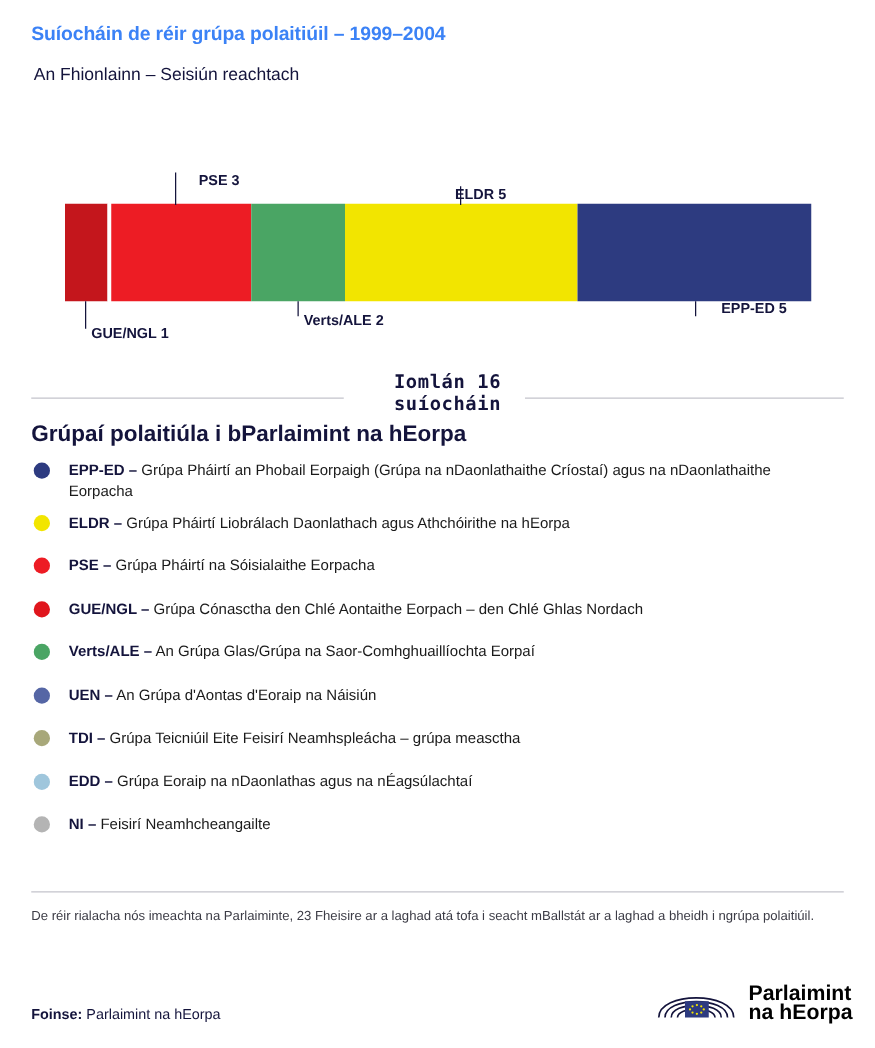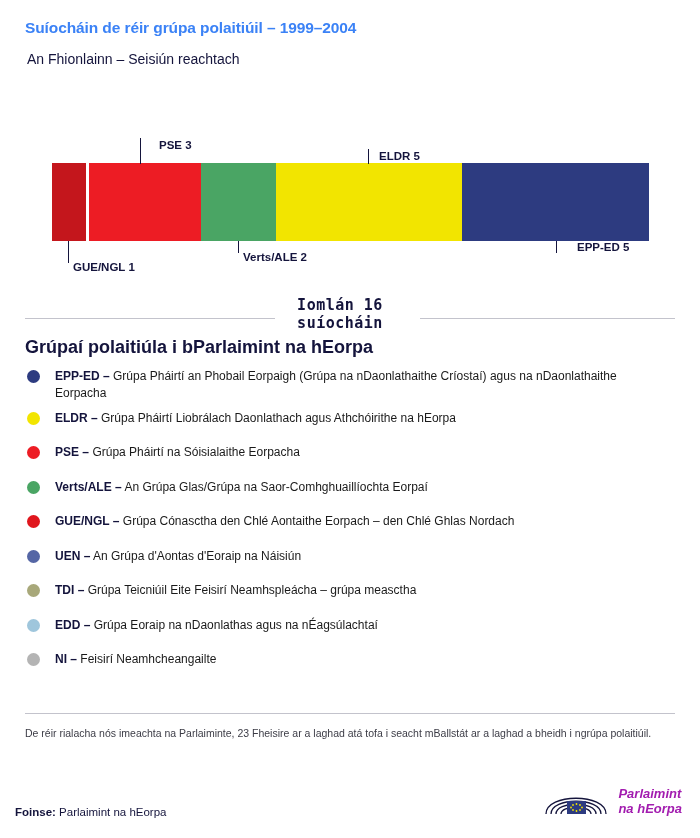--- a/index.html
+++ b/index.html
@@ -71,21 +71,21 @@
     font-weight: bold;
   }
   .tick {
     position: absolute;
     width: 1px;
     background: #14143c;
   }
   
   .total-wrap {
     position: absolute;
-    left: 0;
+    left: 18px;
     top: 296px;
     width: 680px;
     text-align: center;
   }
   .total-text {
     font-family: "DejaVu Sans Mono", monospace;
     font-size: 15px;
     font-weight: bold;
     color: #14143c;
     line-height: 18px;
@@ -146,40 +146,39 @@
     position: absolute;
     left: 25px;
     top: 726px;
     width: 640px;
     font-size: 10.5px;
     line-height: 15px;
     color: #3c3c46;
   }
   .source {
     position: absolute;
-    left: 15px;
+    left: 25px;
     top: 806px;
     font-size: 11.5px;
     color: #14143c;
   }
   .source .src-lbl { font-weight: bold; }
   .logo {
     position: absolute;
     right: 18px;
     top: 781px;
     display: flex;
     align-items: center;
     gap: 9px;
   }
   .logo-text {
-    font-size: 13px;
+    font-size: 17px;
     font-weight: bold;
     line-height: 15px;
-    color: #a21caf;
-    font-style: italic;
+    color: #000000;
   }
 </style>
 </head>
 <body>
 
 <div class="page">
 
   <div class="title">Suíocháin de réir grúpa polaitiúil – 1999–2004</div>
   <div class="subtitle">An Fhionlainn – Seisiún reachtach</div>
 
@@ -197,21 +196,21 @@
     <div class="seg" style="left:410px;width:187px;background:#2d3b80;"></div>
   </div>
 
   <div class="tick" style="left:140px;top:138px;height:26px;"></div>
   <div class="lbl" style="left:147px;top:139px;margin-left:12px;">
     <span class="nm">PSE</span>
     <b>3</b>
   </div>
 
   <div class="tick" style="left:368px;top:149px;height:15px;"></div>
-  <div class="lbl" style="left:379px;top:150px;">
+  <div class="lbl" style="left:364px;top:150px;">
     <span class="nm">ELDR</span>
     <b>5</b>
   </div>
 
   <div class="tick" style="left:68px;top:241px;height:22px;"></div>
   <div class="lbl" style="left:73px;top:261px;">
     <span class="nm">GUE/NGL</span>
     <b>1</b>
   </div>
 
@@ -252,29 +251,29 @@
       <span>Grúpa Pháirtí Liobrálach Daonlathach agus Athchóirithe na hEorpa</span>
     </div>
 
     <div class="legend-row">
       <span class="dot" style="background:#ed1c24;"></span>
       <span class="abbr">PSE –</span>
       <span>Grúpa Pháirtí na Sóisialaithe Eorpacha</span>
     </div>
 
     <div class="legend-row">
+      <span class="dot" style="background:#e0161d;"></span>
+      <span class="abbr">GUE/NGL –</span>
+      <span>Grúpa Cónasctha den Chlé Aontaithe Eorpach – den Chlé Ghlas Nordach</span>
+    </div>
+
+    <div class="legend-row">
       <span class="dot" style="background:#4aa564;"></span>
       <span class="abbr">Verts/ALE –</span>
       <span>An Grúpa Glas/Grúpa na Saor-Comhghuaillíochta Eorpaí</span>
-    </div>
-
-    <div class="legend-row">
-      <span class="dot" style="background:#e0161d;"></span>
-      <span class="abbr">GUE/NGL –</span>
-      <span>Grúpa Cónasctha den Chlé Aontaithe Eorpach – den Chlé Ghlas Nordach</span>
     </div>
 
     <div class="legend-row">
       <span class="dot" style="background:#5566a5;"></span>
       <span class="abbr">UEN –</span>
       <span>An Grúpa d'Aontas d'Eoraip na Náisiún</span>
     </div>
 
     <div class="legend-row">
       <span class="dot" style="background:#a8a87a;"></span>

